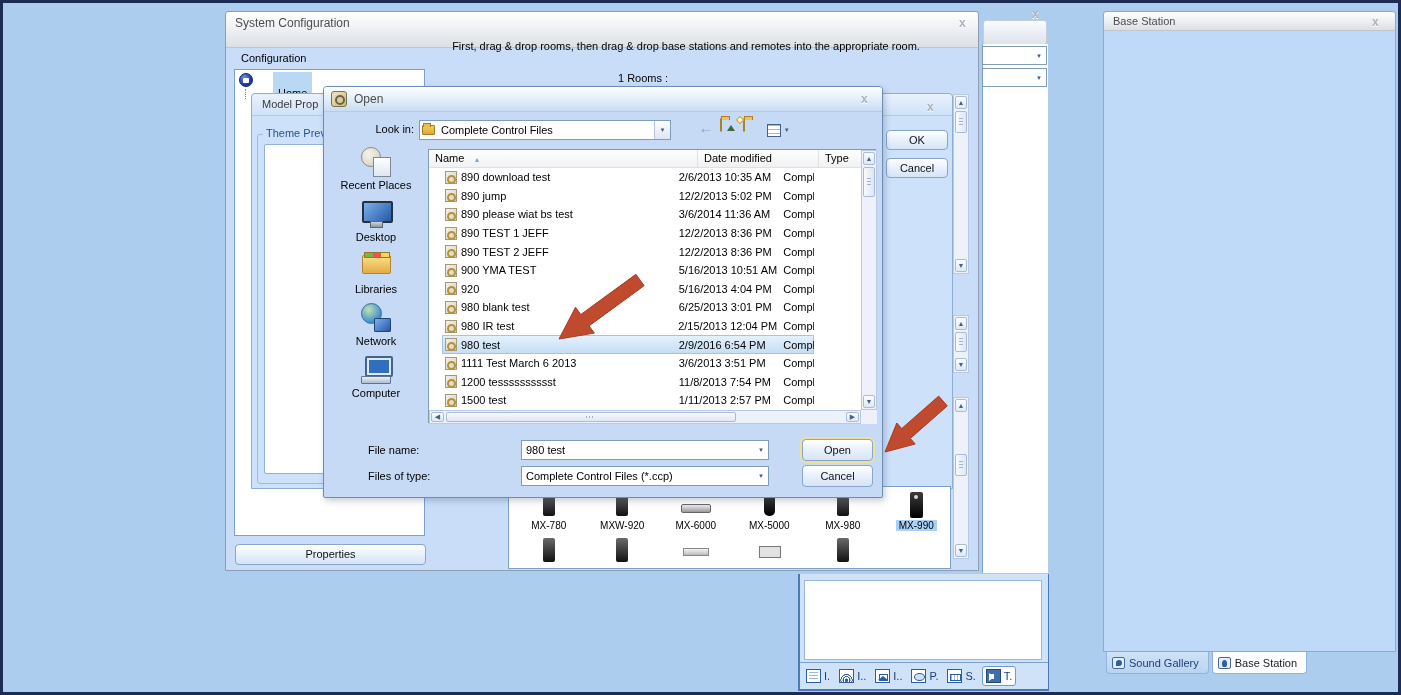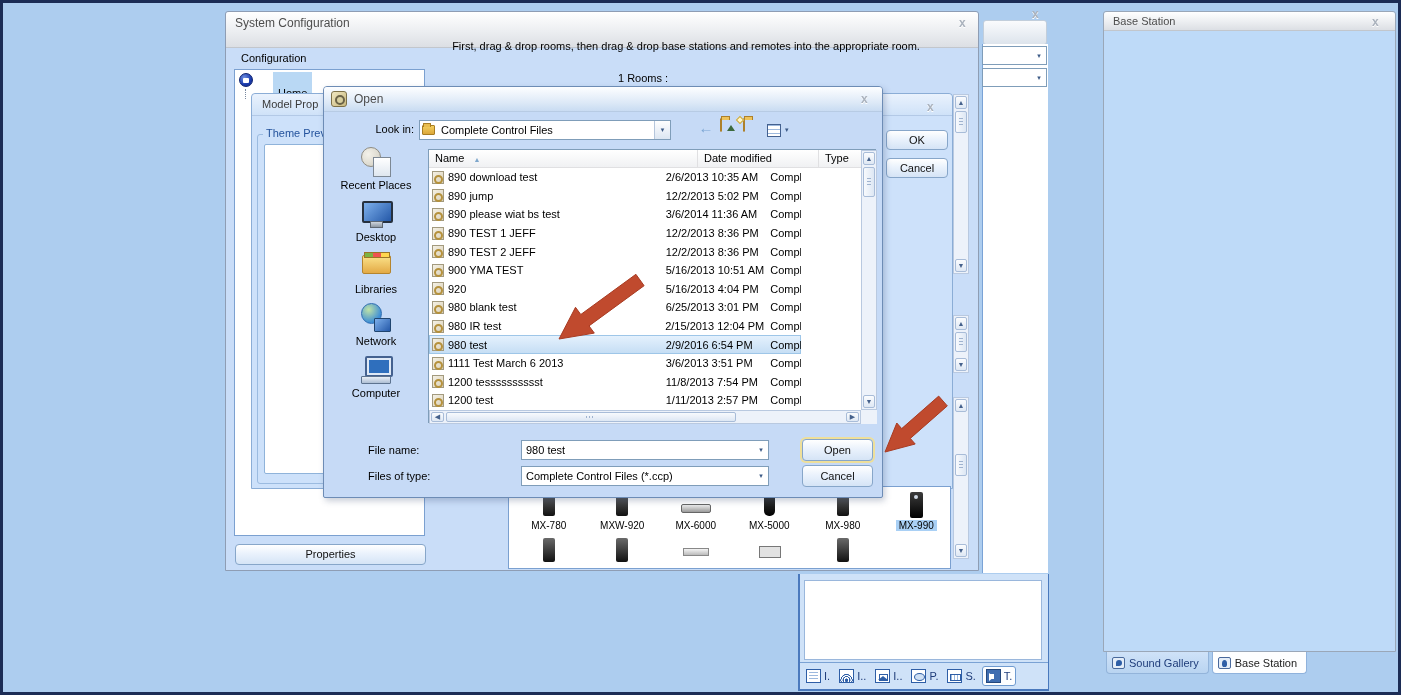--- a/index.html
+++ b/index.html
@@ -59,21 +59,21 @@
   .computer-icon::before{content:"";position:absolute;left:6px;top:3px;width:24px;height:17px;background:#2f6fbd;border:2px solid #44618f;border-radius:2px;box-shadow:inset 0 0 0 2px #dfe9f6;}
   .computer-icon::after{content:"";position:absolute;left:2px;bottom:2px;width:28px;height:6px;background:linear-gradient(#e8eef6,#aebfd4);border:1px solid #5d738f;border-radius:1px;}
   .network-icon::before{content:"";position:absolute;left:2px;top:2px;width:19px;height:19px;border-radius:50%;background:radial-gradient(circle at 35% 30%,#bfe3a7,#3f8fd6 70%);border:1px solid #2d6cb0;}
   .network-icon::after{content:"";position:absolute;right:2px;bottom:2px;width:15px;height:12px;background:linear-gradient(135deg,#7db0ec,#2458a8);border:1px solid #20456f;border-radius:1px;}
 
   
   #file-list{position:absolute;left:104px;top:62px;width:448px;height:274px;background:#fff;border:1px solid #7f9db9;}
   #fl-header{position:absolute;left:0;top:0;width:432px;height:18px;display:flex;background:linear-gradient(#ffffff,#f0f1f3);border-bottom:1px solid #e0e0e2;}
   .hcell{height:18px;line-height:17px;padding-left:6px;border-right:1px solid #e0e0e2;font-size:11px;white-space:nowrap;overflow:hidden;}
   .sort{color:#7ea7cc;font-size:7px;margin-left:6px;}
-  #fl-rows{position:absolute;left:0;top:18px;width:372px;height:242px;overflow:hidden;}
+  #fl-rows{position:absolute;left:13px;top:18px;width:372px;height:242px;overflow:hidden;}
   .file-row{display:flex;height:18.6px;align-items:center;cursor:default;}
   .file-row .name{width:269px;display:flex;align-items:center;padding-left:3px;white-space:nowrap;overflow:hidden;}
   .file-row .date{width:121px;padding-left:6px;white-space:nowrap;}
   .file-row .type{width:42px;padding-left:6px;white-space:nowrap;overflow:hidden;}
   .file-row.selected{background:linear-gradient(#e6f2fd,#c4ddf4);box-shadow:inset 0 0 0 1px #9ec6e8;}
   .ccp-icon{position:relative;width:12px;height:13px;background:linear-gradient(135deg,#f5f1e4,#d9d0ba);border:1px solid #a39a7e;margin-right:4px;flex:none;}
   .ccp-icon::after{content:"";position:absolute;left:1px;top:3px;width:5px;height:5px;border:2px solid #b5913c;border-radius:50%;}
   #fl-vscroll{position:absolute;left:432px;top:0;width:16px;height:260px;}
   #fl-hscroll{position:absolute;left:0;top:260px;width:432px;height:14px;}
   #fl-corner{position:absolute;left:432px;top:260px;width:16px;height:14px;background:#edf2fa;}
@@ -502,21 +502,21 @@
               <span class="ccp-icon"></span>
               <span>1200 tesssssssssst</span>
             </div>
             <div class="date">11/8/2013 7:54 PM</div>
             <div class="type">Compl</div>
           </div>
 
           <div class="file-row">
             <div class="name">
               <span class="ccp-icon"></span>
-              <span>1200 test</span>
+              <span>1500 test</span>
             </div>
             <div class="date">1/11/2013 2:57 PM</div>
             <div class="type">Compl</div>
           </div>
         </div>
       <div id="fl-vscroll" class="sb">
         <div class="sbtn" style="top:1px;">▲</div>
         <div class="sthumb grip" style="top:16px;height:30px;"></div>
         <div class="sbtn" style="bottom:1px;">▼</div>
       </div>

